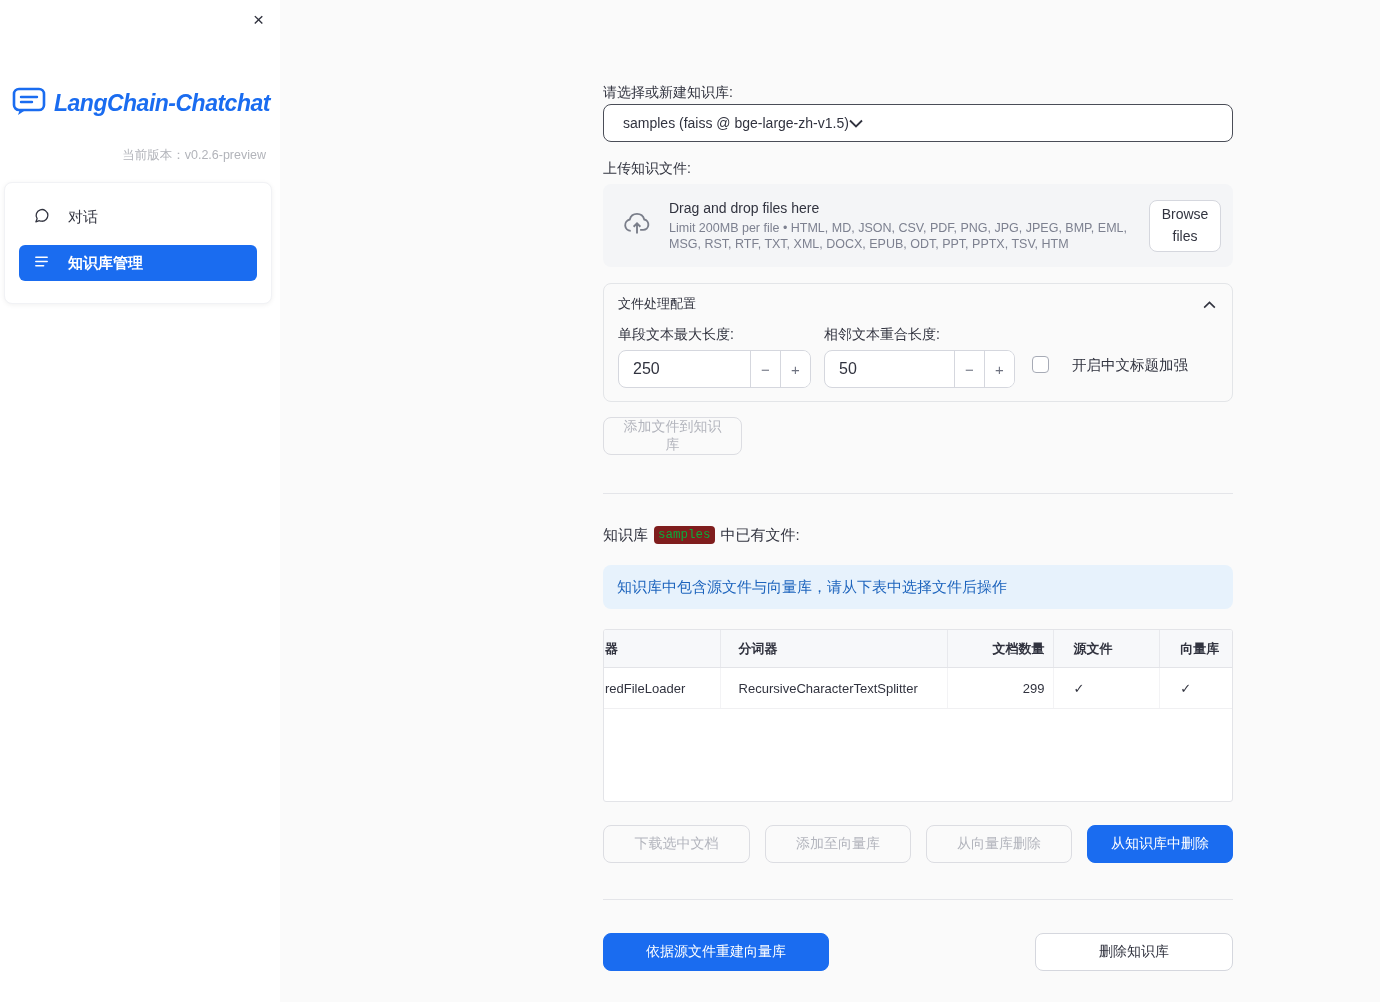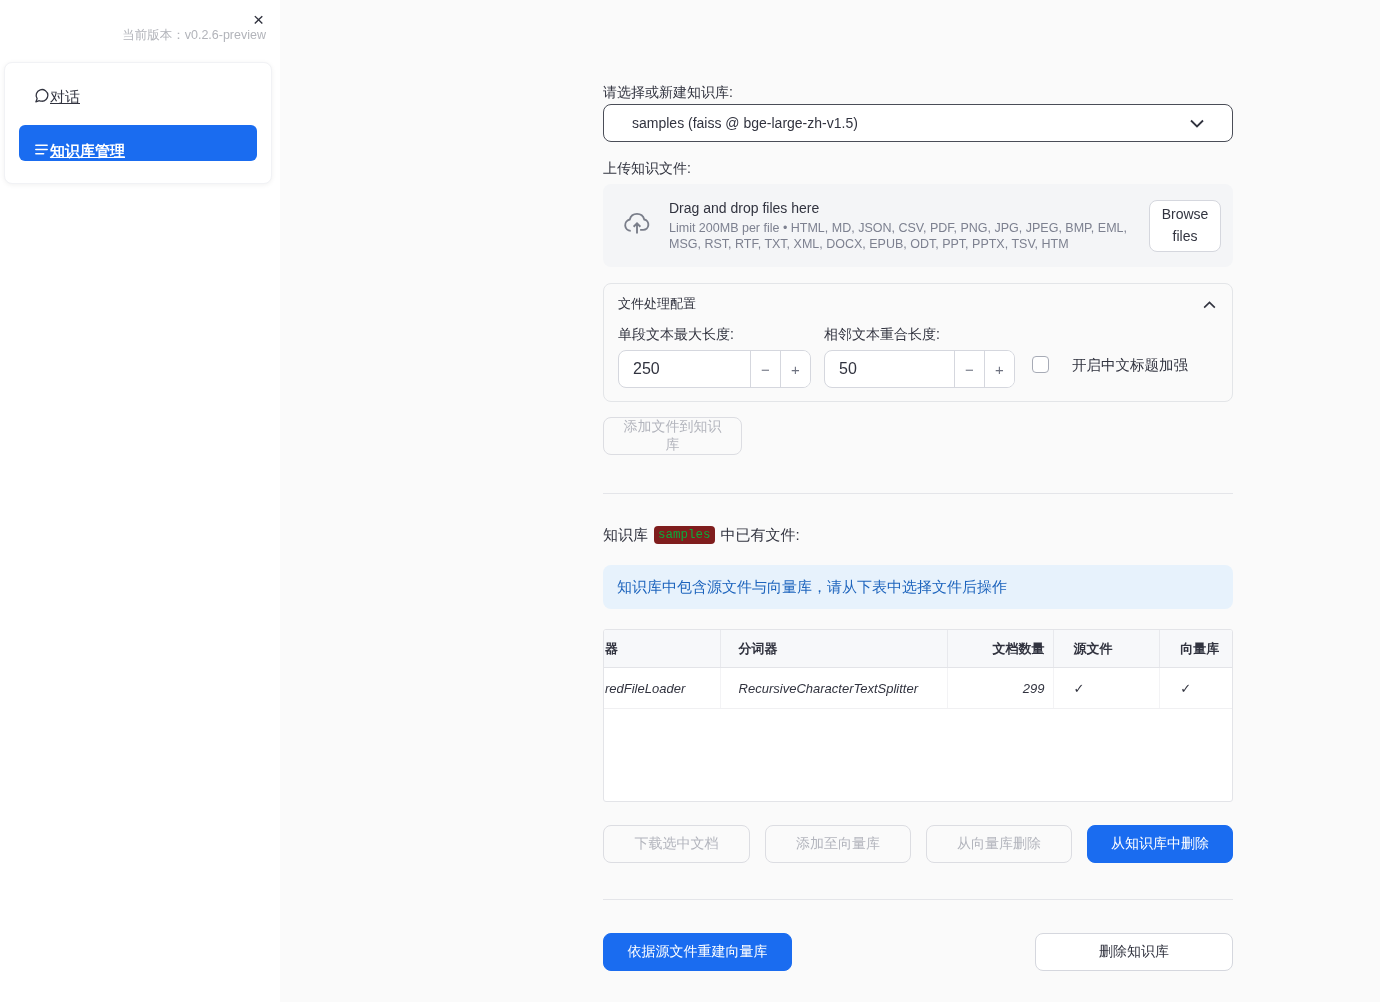--- a/index.html
+++ b/index.html
@@ -21,35 +21,35 @@
 
   
   .sidebar{position:relative;width:280px;height:100%;background:#ffffff;flex:0 0 280px;}
   .close-btn{position:absolute;top:6px;right:12px;font-size:19px;color:var(--text);
     background:none;border:none;cursor:pointer;line-height:1;padding:4px;}
   .logo-row{display:flex;align-items:center;gap:8px;margin:86px 0 0 12px;}
   .logo-text{color:var(--primary);font-size:23px;font-weight:bold;font-style:italic;letter-spacing:-0.5px;white-space:nowrap;}
   .version{margin-top:27px;text-align:right;padding-right:14px;font-size:12.5px;color:#b2b4ba;}
   .menu-card{margin:18px 8px 0 4px;background:#fff;border:1px solid #f1f2f5;border-radius:8px;
     box-shadow:0 1px 5px rgba(0,0,0,0.06);padding:16px 14px 22px;}
-  .menu-item{display:flex;align-items:center;gap:0;height:36px;border-radius:6px;
-    padding:0 14px;font-size:15px;color:var(--text);cursor:pointer;text-decoration:underline;}
-  .menu-item + .menu-item{margin-top:10px;align-items:flex-end;}
+  .menu-item{display:flex;align-items:center;gap:18px;height:36px;border-radius:6px;
+    padding:0 14px;font-size:15px;color:var(--text);cursor:pointer;}
+  .menu-item + .menu-item{margin-top:10px;}
   .menu-item.active{background:var(--primary);color:#fff;font-weight:bold;}
 
   
   .main{position:relative;flex:1;background:var(--page-bg);}
   .content{position:absolute;left:323px;top:0;width:630px;}
 
   .field-label{display:block;font-size:14px;color:var(--text);height:20px;line-height:20px;}
   .lbl-kb{margin-top:82px;}
   .lbl-upload{margin-top:16px;}
 
   .selectbox{margin-top:2px;height:38px;background:#fff;border:1px solid #4a4d57;border-radius:8px;
-    display:flex;align-items:center;justify-content:space-between;padding:0 28px;cursor:pointer;}
+    display:flex;align-items:center;justify-content:flex-start;padding:0 19px;cursor:pointer;}
   .selectbox .sel-text{font-size:14px;color:var(--text);}
 
   .uploader{margin-top:6px;height:83px;background:var(--uploader-bg);border-radius:8px;
     display:flex;align-items:center;padding:0 12px 0 16px;gap:14px;}
   .up-text{flex:1;min-width:0;}
   .up-title{font-size:14px;color:var(--text);margin-bottom:4px;}
   .up-sub{font-size:12.5px;color:var(--muted);line-height:16px;}
   .browse-btn{flex:0 0 72px;height:52px;background:#fff;border:1px solid var(--border);border-radius:8px;
     font-size:14px;color:var(--text);cursor:pointer;line-height:1.55;padding:0 6px;}
 
@@ -83,46 +83,56 @@
     font-size:15px;color:var(--text);}
   .kb-code{font-family:"Liberation Mono","DejaVu Sans Mono",monospace;font-size:12.5px;
     color:var(--code-green);background:#7f1d1d;border-radius:4px;padding:2px 4px;}
 
   .infobox{margin-top:17px;height:44px;background:var(--info-bg);border-radius:8px;
     display:flex;align-items:center;padding:0 14px;font-size:15px;color:var(--info-text);}
 
   .tbl{margin-top:20px;height:173px;background:#fff;border:1px solid #e3e4e8;border-radius:3px;overflow:hidden;}
   .tr{display:flex;}
   .tr.head{height:38px;background:#f7f8fa;border-bottom:1px solid #e3e4e8;}
-  .tr.body{height:41px;border-bottom:1px solid #f0f0f2;font-style:italic;}
+  .tr.body{height:41px;border-bottom:1px solid #f0f0f2;}
   .tc{display:flex;align-items:center;font-size:13px;color:var(--text);overflow:hidden;white-space:nowrap;}
   .tr.head .tc{font-weight:600;border-left:1px solid #e8e9ed;}
   .tr.body .tc{border-left:1px solid #f3f3f5;}
   .tc.c0{width:116px;border-left:none !important;padding-left:1px;}
   .tc.c1{width:228px;padding-left:18px;}
   .tc.c2{width:106px;justify-content:flex-end;padding-right:8px;}
   .tc.c3{width:107px;padding-left:20px;}
   .tc.c4{width:73px;padding-left:20px;}
 
   .actions{margin-top:23px;display:flex;gap:15px;}
   .actions .btn{padding:4px;}
   .w147{width:147px;} .w146{width:146px;}
 
   .bottom-row{margin-top:33px;display:flex;justify-content:space-between;}
-  .rebuild-btn{width:189px;}
+  .rebuild-btn{width:226px;}
   .delkb-btn{width:198px;background:#fff;}
 </style>
 </head>
 <body>
 
 <div class="app">
 
   <aside class="sidebar">
     <button class="close-btn">×</button>
 
+    <div class="logo-row">
+      <span>
+        <svg width="34" height="30" viewBox="0 0 34 30">
+          <rect x="2" y="3" width="30" height="21" rx="5" fill="none" stroke="#1a6cf0" stroke-width="2.6"></rect>
+          <path d="M8 23 L6 29 L15 23 Z" fill="#1a6cf0"></path>
+          <path d="M9 11h16M9 16h11" stroke="#1a6cf0" stroke-width="2.4" stroke-linecap="round" fill="none"></path>
+        </svg>
+      </span>
+      <span class="logo-text">LangChain-Chatchat</span>
+    </div>
 
     <div class="version">
       <span>当前版本：</span><span>v0.2.6-preview</span>
     </div>
 
     <nav class="menu-card">
       <div class="menu-item">
         <span>
           <svg width="17" height="17" viewBox="0 0 24 24">
             <path d="M21 11.8a8.4 8.4 0 0 1-8.5 8.3c-1.3 0-2.5-.25-3.6-.75L4 21l1.8-4.5A8.3 8.3 0 1 1 21 11.8z" fill="none" stroke="#31333f" stroke-width="1.8" stroke-linejoin="round"></path>

